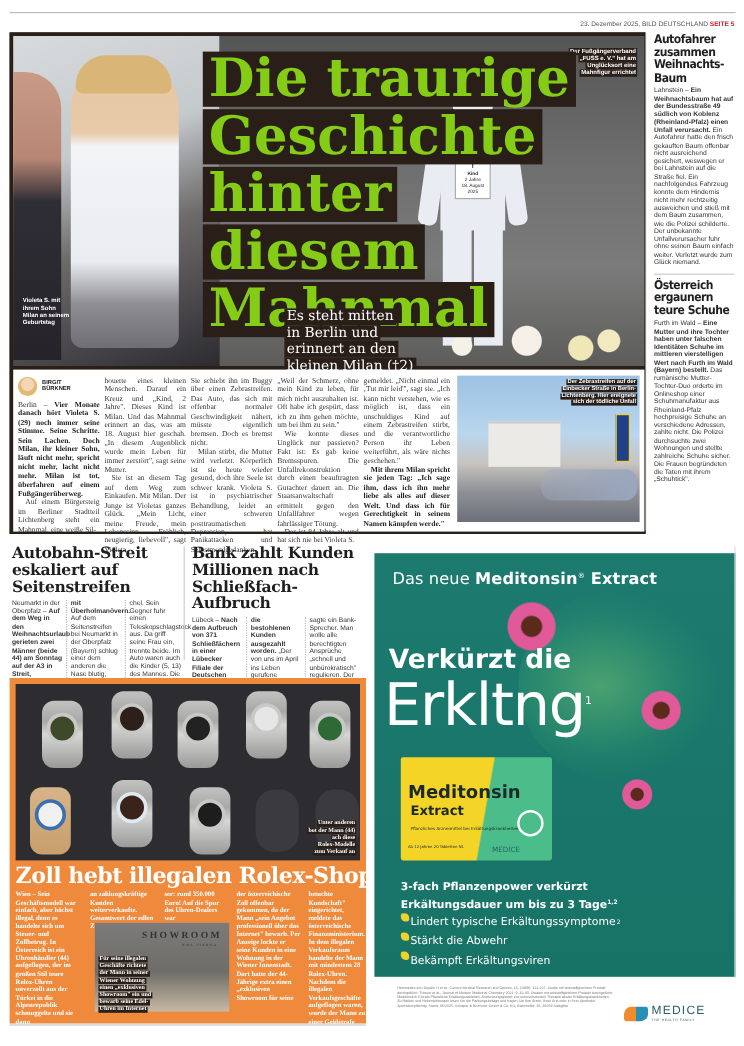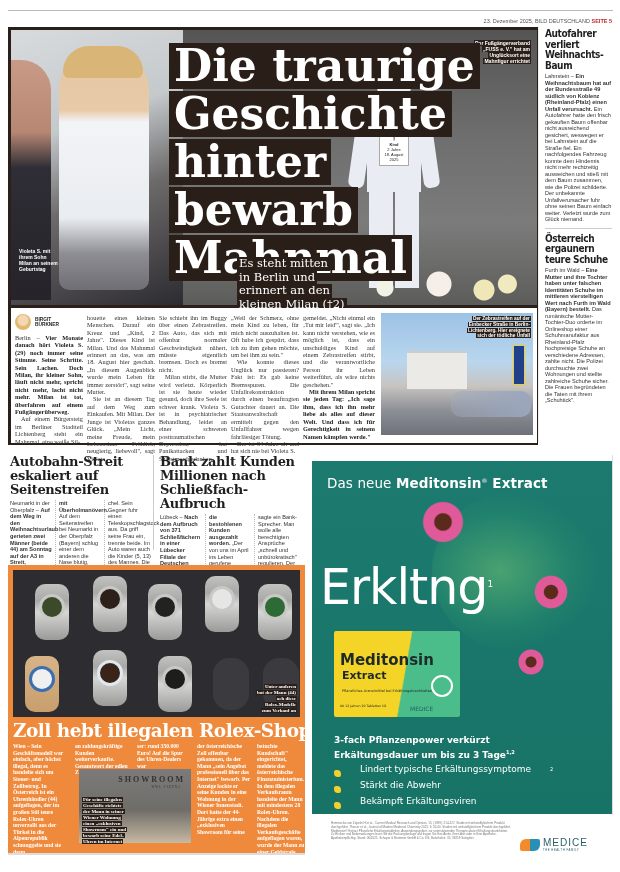--- a/index.html
+++ b/index.html
@@ -17,21 +17,21 @@
 .figure{position:absolute;left:390px;top:40px;width:70px;height:220px}
 .figure .head{position:absolute;left:18px;top:0;width:34px;height:36px;border-radius:50%;background:#e9ecf3}
 .figure .body{position:absolute;left:8px;top:34px;width:54px;height:90px;border-radius:12px 12px 0 0;background:#e9ecf3}
 .figure .armL{position:absolute;left:-6px;top:40px;width:16px;height:80px;border-radius:6px;background:#e9ecf3;transform:rotate(8deg)}
 .figure .armR{position:absolute;left:60px;top:40px;width:16px;height:80px;border-radius:6px;background:#e9ecf3;transform:rotate(-8deg)}
 .figure .legL{position:absolute;left:10px;top:120px;width:24px;height:100px;background:#e9ecf3}
 .figure .legR{position:absolute;left:36px;top:120px;width:24px;height:100px;background:#e9ecf3}
 .figure .plaque{position:absolute;left:20px;top:58px;width:30px;height:40px;background:#fff;border:1px solid #aaa;text-align:center;font-family:"Liberation Sans",sans-serif;font-size:4px;color:#222;padding-top:2px}
 .figure .plaque .cross{font-size:12px;line-height:13px;display:block}
 .flowers{position:absolute;left:340px;top:240px;width:180px;height:40px;background:radial-gradient(circle at 20% 50%,#f2f2e6 0 8px,transparent 9px),radial-gradient(circle at 75% 55%,#efe7b8 0 10px,transparent 11px),radial-gradient(circle at 88% 40%,#f1e9c0 0 9px,transparent 10px),radial-gradient(circle at 50% 40%,#f5efe8 0 12px,transparent 13px)}
-.headline{position:absolute;left:160px;top:15px;font-family:"DejaVu Serif",serif;font-weight:bold;color:#ffffff;font-size:44px;line-height:46px}
+.headline{position:absolute;left:160px;top:15px;font-family:"DejaVu Serif",serif;font-weight:bold;color:#84cc16;font-size:44px;line-height:46px}
 .headline span{display:inline-block;background:#2a1f18;padding:0 5px;margin-bottom:2px}
 .subhead{position:absolute;left:228px;top:229px;font-family:"DejaVu Serif",serif;font-weight:normal;font-size:11.5px;line-height:13.5px;color:#fff}
 .subhead span{background:#2a1f18;padding:0 2px;display:inline-block}
 .caption-tr{position:absolute;right:6px;top:10px;text-align:right;color:#fff;font-family:"Liberation Sans",sans-serif;font-size:5px;font-weight:bold;line-height:6px}
 .caption-tr span{background:#2a1f18;padding:0 1px}
 .article{position:absolute;left:2px;top:280px;width:526px;height:135px;background:#fff}
 .author{position:absolute;left:4px;top:6px;display:flex;align-items:center;gap:4px}
 .author .ava{width:16px;height:16px;border-radius:50%;background:radial-gradient(circle at 50% 40%,#f3d6b4 0 5px,#e2b96f 6px 100%)}
 .author .name{font-family:"Liberation Sans",sans-serif;font-size:4.8px;font-weight:bold;line-height:5px}
 .col{position:absolute;font-size:6.3px;line-height:7.4px;text-align:justify;color:#333;hyphens:auto}
@@ -81,21 +81,21 @@
 .ad .pack .ext{position:absolute;left:8px;top:38px;font-size:11px;font-weight:bold}
 .ad .pack .small{position:absolute;left:8px;top:58px;font-size:3.5px;line-height:4px}
 .ad .pack .age{position:absolute;left:6px;top:74px;font-size:3.2px;line-height:3.8px}
 .ad .pack .medice{position:absolute;left:76px;top:74px;font-size:6px;color:#28606a}
 .ad .pack .headicon{position:absolute;left:97px;top:44px;width:22px;height:22px;border-radius:50%;border:2px solid #fff}
 .ad .neu{position:absolute;left:166px;top:198px;width:64px;height:60px;border:2px solid #e5e52a;border-radius:30px 4px 30px 4px;padding:6px 0 0 8px}
 .ad .neu .n{font-size:18px;font-weight:bold;color:#f2ec2e;line-height:18px}
 .ad .neu .s{font-size:5.5px;font-weight:bold;color:#f2ec2e;line-height:7px}
 .ad .claim{position:absolute;left:22px;top:273px;font-size:9px;line-height:12px;font-weight:bold}
 .ad ul{position:absolute;left:22px;top:300px;list-style:none;font-size:9px;line-height:16px}
-.ad ul li{display:flex;align-items:flex-end;gap:19px}
+.ad ul li{display:flex;align-items:flex-start;gap:1px}
 .ad ul li .bullet{width:7px;height:7px;background:#f2d12a;border-radius:2px 4px 2px 4px}
 .disclaimer{position:absolute;left:331px;top:822px;width:180px;font-family:"Liberation Sans",sans-serif;font-size:3px;line-height:3.8px;color:#777}
 .medice-logo{position:absolute;left:520px;top:838px;display:flex;align-items:center;gap:3px;font-family:"Liberation Sans",sans-serif}
 .medice-logo .mk{width:20px;height:12px;border-radius:6px 2px 6px 2px;background:linear-gradient(90deg,#f28c2a 50%,#2a8fb5 50%)}
 .medice-logo .t{font-size:10px;letter-spacing:1px;color:#2a5f6a;line-height:10px}
 .medice-logo .s{font-size:2.8px;letter-spacing:0.5px;color:#2a5f6a}
 .page-border{position:absolute;left:612px;top:455px;width:1px;height:360px;background:#ddd}
 </style>
 </head>
 <body>
@@ -139,21 +139,21 @@
       <div>2 Jahre</div>
       <div>18. August 2025</div>
     </div>
   </div>
   <div class="flowers"></div>
 
   <div class="headline">
     <span>Die traurige</span><br>
     <span>Geschichte</span><br>
     <span>hinter</span><br>
-    <span>bewarb</span><br>
+    <span>diesem</span><br>
     <span>Mahnmal</span>
   </div>
   <div class="subhead">
     <span>Es steht mitten</span><br>
     <span>in Berlin und</span><br>
     <span>erinnert an den</span><br>
     <span>kleinen Milan (†2)</span>
   </div>
 
   <div class="article">
@@ -194,21 +194,21 @@
         <div><span>Einbecker Straße in Berlin-</span></div>
         <div><span>Lichtenberg. Hier ereignete</span></div>
         <div><span>sich der tödliche Unfall</span></div>
       </div>
     </div>
   </div>
 </div>
 
 <div class="sidebar">
   <div>
-    <h3>Autofahrer verliert Weihnachts-Baum</h3>
+    <h3>Autofahrer zusammen Weihnachts-Baum</h3>
     <div class="txt"><span>Lahnstein – </span><b>Ein Weihnachtsbaum hat auf der Bundesstraße 49 südlich von Koblenz (Rheinland-Pfalz) einen Unfall verursacht.</b> <span>Ein Autofahrer hatte den frisch gekauften Baum offenbar nicht ausreichend gesichert, weswegen er bei Lahnstein auf die Straße fiel. Ein nachfolgendes Fahrzeug konnte dem Hindernis nicht mehr rechtzeitig ausweichen und stieß mit dem Baum zusammen, wie die Polizei schilderte. Der unbekannte Unfallverursacher fuhr ohne seinen Baum einfach weiter. Verletzt wurde zum Glück niemand.</span></div>
   </div>
   <div class="divider"></div>
   <div>
     <h3>Österreich ergaunern teure Schuhe</h3>
     <div class="txt"><span>Furth im Wald – </span><b>Eine Mutter und ihre Tochter haben unter falschen Identitäten Schuhe im mittleren vierstelligen Wert nach Furth im Wald (Bayern) bestellt.</b> <span>Das rumänische Mutter-Tochter-Duo orderte im Onlineshop einer Schuhmanufaktur aus Rheinland-Pfalz hochpreisige Schuhe an verschiedene Adressen, zahlte nicht. Die Polizei durchsuchte zwei Wohnungen und stellte zahlreiche Schuhe sicher. Die Frauen begründeten die Taten mit ihrem „Schuhtick".</span></div>
   </div>
 </div>
 
 <div class="news" style="left:10px;width:140px">
@@ -290,20 +290,21 @@
   </div>
 </div>
 <div class="rx-shadow"></div>
 
 <div class="ad">
   <div class="swirl"></div>
   <div class="flower" style="left:118px;top:48px;transform:scale(1.6)"></div>
   <div class="flower" style="left:226px;top:118px;transform:scale(1.3)"></div>
   <div class="flower" style="left:206px;top:188px"></div>
   <div class="top"><span>Das neue </span><b>Meditonsin</b><sup style="font-size:6px">®</sup><b> Extract</b></div>
+  <div class="verk">Verkürzt die</div>
   <div class="erk"><span>Erkltng</span><sup style="font-size:9px">1</sup></div>
   <div class="pack">
     <div class="brand">Meditonsin</div>
     <div class="ext">Extract</div>
     <div class="small">Pflanzliches Arzneimittel bei Erkältungskrankheiten</div>
     <div class="age">Ab 12 Jahren 20 Tabletten N1</div>
     <div class="medice">MEDICE</div>
     <div class="headicon"></div>
   </div>
   <div class="claim">

